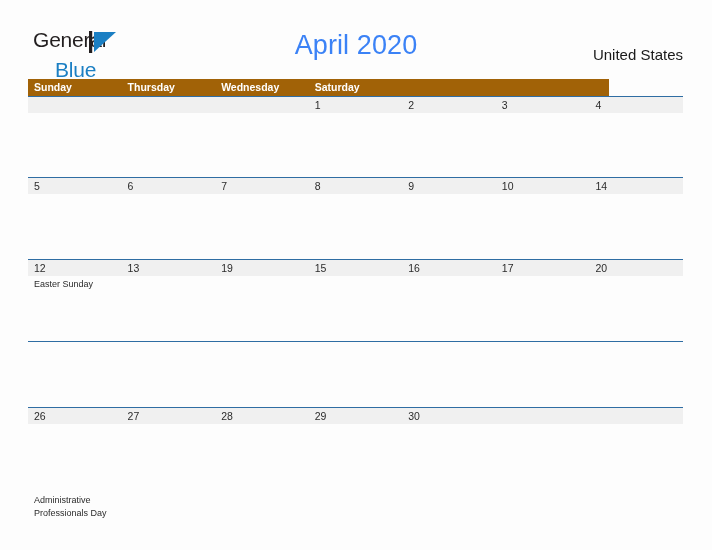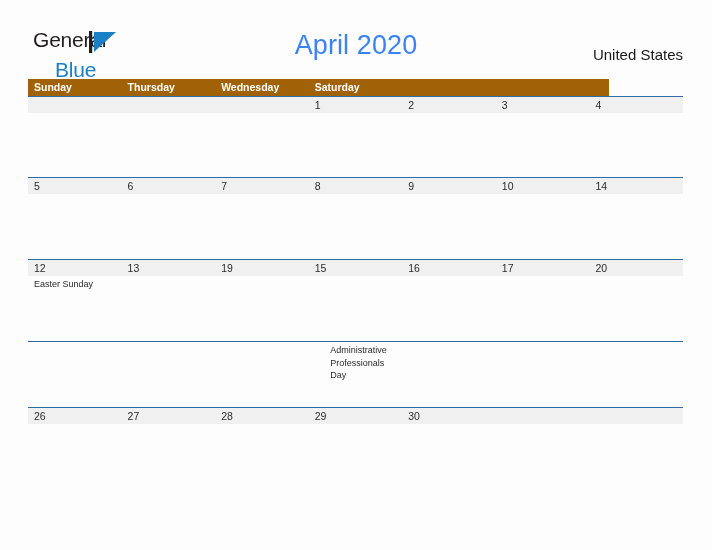--- a/index.html
+++ b/index.html
@@ -148,21 +148,21 @@
     font-size: 9px;
     line-height: 12.5px;
     color: #2b2b2b;
     word-wrap: break-word;
   }
 
   
   .week-row.h1 .event-strip { height: 64px; }
   .week-row.h2 .event-strip { height: 65px; }
   .week-row.h3 .event-strip { height: 65px; }
-  .week-row.h4 .event-strip { height: 65px; }
+  .week-row.h4 .event-strip { height: 65px; flex-direction: column; }
   .week-row.h5 .event-strip { height: 60px; }
 </style>
 </head>
 <body>
 
 <div class="topbar">
 
   <div class="logo">
     <span class="logo-general">General</span>
     <span class="logo-mark">

